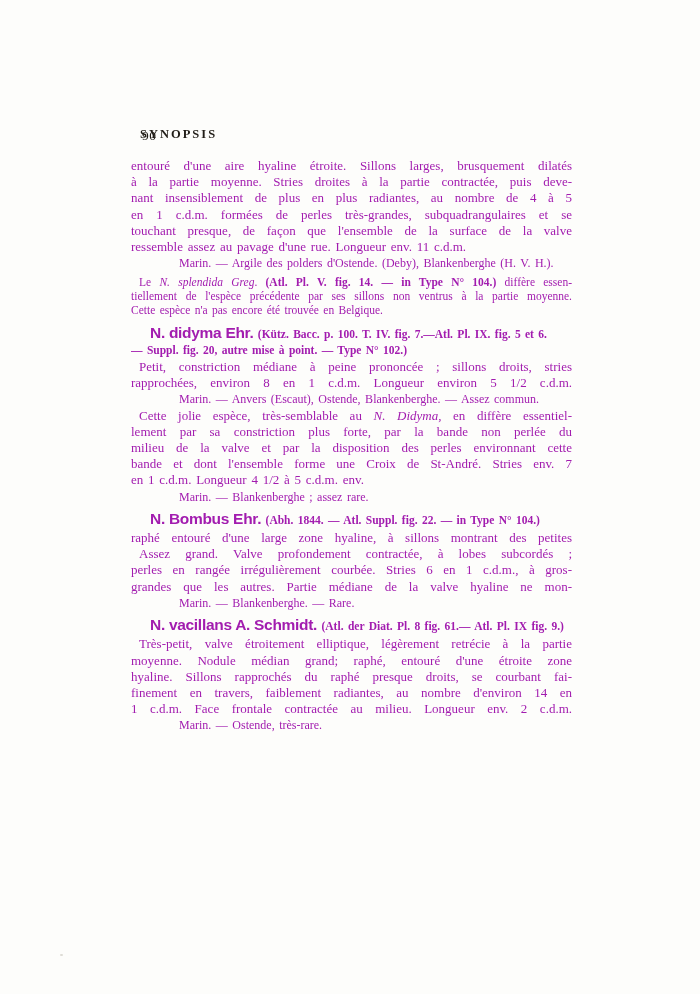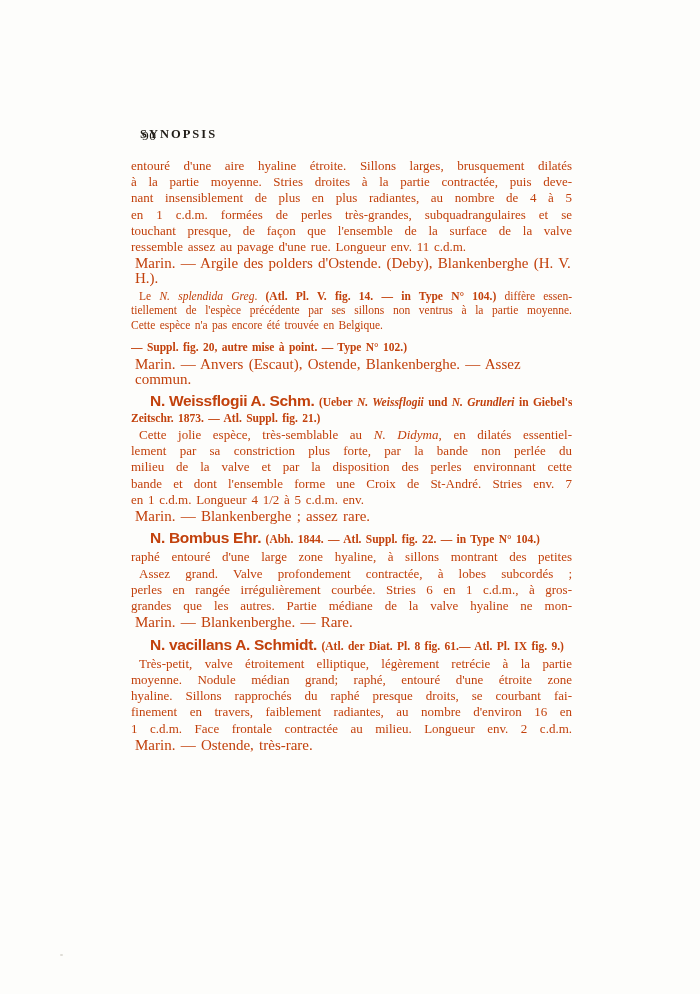--- a/index.html
+++ b/index.html
@@ -14,23 +14,23 @@
   .pagehead{position:relative;height:16px;margin-bottom:15px;margin-left:9px;}
   .pageno{position:absolute;left:2px;top:1px;font-size:13.5px;letter-spacing:0.5px;}
   .runtitle{text-align:left;font-size:12.5px;font-weight:bold;letter-spacing:2px;}
   
   .blk{margin:0;}
   .b-body{margin-top:1px;}
   .b-small{margin-top:1px;}
   .b-note{margin-top:4px;}
   .b-heading{margin-top:6px;}
   
-  .ln{font-family:"Liberation Serif",serif;color:#c2410c;}
+  .ln{font-family:"Liberation Serif",serif;color:#a21caf;}
   .b-body .ln{font-size:13px;line-height:16.2px;}
-  .b-small .ln{font-size:15px;line-height:14.4px;padding-left:4px;}
+  .b-small .ln{font-size:12px;line-height:14.4px;padding-left:4px;margin-left:44px;}
   .b-note .ln{font-size:11.5px;line-height:14.4px;}
   .b-heading .ln{font-size:11.5px;line-height:15px;white-space:nowrap;overflow:hidden;font-weight:bold;}
   .b-heading .ln:first-child{line-height:18px;}
   .just{text-align:justify;text-align-last:justify;}
   .ln:not(.just){word-spacing:1.5px;}
   
   .b-body .ln.fi,.b-note .ln.fi{padding-left:8px;}
   .b-heading .ln.fi{padding-left:19px;}
   
   .pt-r{font-weight:normal;}
@@ -61,31 +61,32 @@
       </div>
       <div class="blk b-small">
         <div class="ln"><span class="pt-r">Marin. — Argile des polders d'Ostende. (Deby), Blankenberghe (H. V. H.).</span></div>
       </div>
       <div class="blk b-note">
         <div class="ln just fi"><span class="pt-r">Le </span><span class="pt-i">N. splendida Greg</span><span class="pt-r">. </span><span class="pt-b">(Atl. Pl. V. fig. 14. — in Type N° 104.)</span><span class="pt-r"> diffère essen-</span></div>
         <div class="ln just"><span class="pt-r">tiellement de l'espèce précédente par ses sillons non ventrus à la partie moyenne.</span></div>
         <div class="ln"><span class="pt-r">Cette espèce n'a pas encore été trouvée en Belgique.</span></div>
       </div>
       <div class="blk b-heading">
+        <div class="ln fi"><span class="pt-h">N. didyma Ehr.</span><span class="pt-b"> (Kütz. Bacc. p. 100. T. IV. fig. 7.—Atl. Pl. IX. fig. 5 et 6.</span></div>
         <div class="ln"><span class="pt-b">— Suppl. fig. 20, autre mise à point. — Type N° 102.)</span></div>
+      </div>
+      <div class="blk b-body">
+        <div class="ln just fi"><span class="pt-r">Petit, constriction médiane à peine prononcée ; sillons droits, stries</span></div>
+        <div class="ln just"><span class="pt-r">rapprochées, environ 8 en 1 c.d.m. Longueur environ 5 1/2 c.d.m.</span></div>
       </div>
       <div class="blk b-small">
         <div class="ln"><span class="pt-r">Marin. — Anvers (Escaut), Ostende, Blankenberghe. — Assez commun.</span></div>
       </div>
-      <div class="blk b-heading">
-        <div class="ln fi"><span class="pt-h">N. Weissflogii A. Schm.</span><span class="pt-b"> (Ueber </span><span class="pt-bi">N. Weissflogii</span><span class="pt-b"> und </span><span class="pt-bi">N. Grundleri</span><span class="pt-b"> in Giebel's</span></div>
-        <div class="ln"><span class="pt-b">Zeitschr. 1873. — Atl. Suppl. fig. 21.)</span></div>
-      </div>
       <div class="blk b-body">
-        <div class="ln just fi"><span class="pt-r">Cette jolie espèce, très-semblable au </span><span class="pt-i">N. Didyma</span><span class="pt-r">, en dilatés essentiel-</span></div>
+        <div class="ln just fi"><span class="pt-r">Cette jolie espèce, très-semblable au </span><span class="pt-i">N. Didyma</span><span class="pt-r">, en diffère essentiel-</span></div>
         <div class="ln just"><span class="pt-r">lement par sa constriction plus forte, par la bande non perlée du</span></div>
         <div class="ln just"><span class="pt-r">milieu de la valve et par la disposition des perles environnant cette</span></div>
         <div class="ln just"><span class="pt-r">bande et dont l'ensemble forme une Croix de St-André. Stries env. 7</span></div>
         <div class="ln"><span class="pt-r">en 1 c.d.m. Longueur 4 1/2 à 5 c.d.m. env.</span></div>
       </div>
       <div class="blk b-small">
         <div class="ln"><span class="pt-r">Marin. — Blankenberghe ; assez rare.</span></div>
       </div>
       <div class="blk b-heading">
         <div class="ln fi"><span class="pt-h">N. Bombus Ehr.</span><span class="pt-b"> (Abh. 1844. — Atl. Suppl. fig. 22. — in Type N° 104.)</span></div>
@@ -99,21 +100,21 @@
       <div class="blk b-small">
         <div class="ln"><span class="pt-r">Marin. — Blankenberghe. — Rare.</span></div>
       </div>
       <div class="blk b-heading">
         <div class="ln fi"><span class="pt-h">N. vacillans A. Schmidt.</span><span class="pt-b"> (Atl. der Diat. Pl. 8 fig. 61.— Atl. Pl. IX fig. 9.)</span></div>
       </div>
       <div class="blk b-body">
         <div class="ln just fi"><span class="pt-r">Très-petit, valve étroitement elliptique, légèrement retrécie à la partie</span></div>
         <div class="ln just"><span class="pt-r">moyenne. Nodule médian grand; raphé, entouré d'une étroite zone</span></div>
         <div class="ln just"><span class="pt-r">hyaline. Sillons rapprochés du raphé presque droits, se courbant fai-</span></div>
-        <div class="ln just"><span class="pt-r">finement en travers, faiblement radiantes, au nombre d'environ 16 en</span></div>
+        <div class="ln just"><span class="pt-r">finement en travers, faiblement radiantes, au nombre d'environ 14 en</span></div>
         <div class="ln just"><span class="pt-r">1 c.d.m. Face frontale contractée au milieu. Longueur env. 2 c.d.m.</span></div>
       </div>
       <div class="blk b-small">
         <div class="ln"><span class="pt-r">Marin. — Ostende, très-rare.</span></div>
       </div>
     </div>
   <div class="speck"></div>
 </div>
 
 </body></html>

